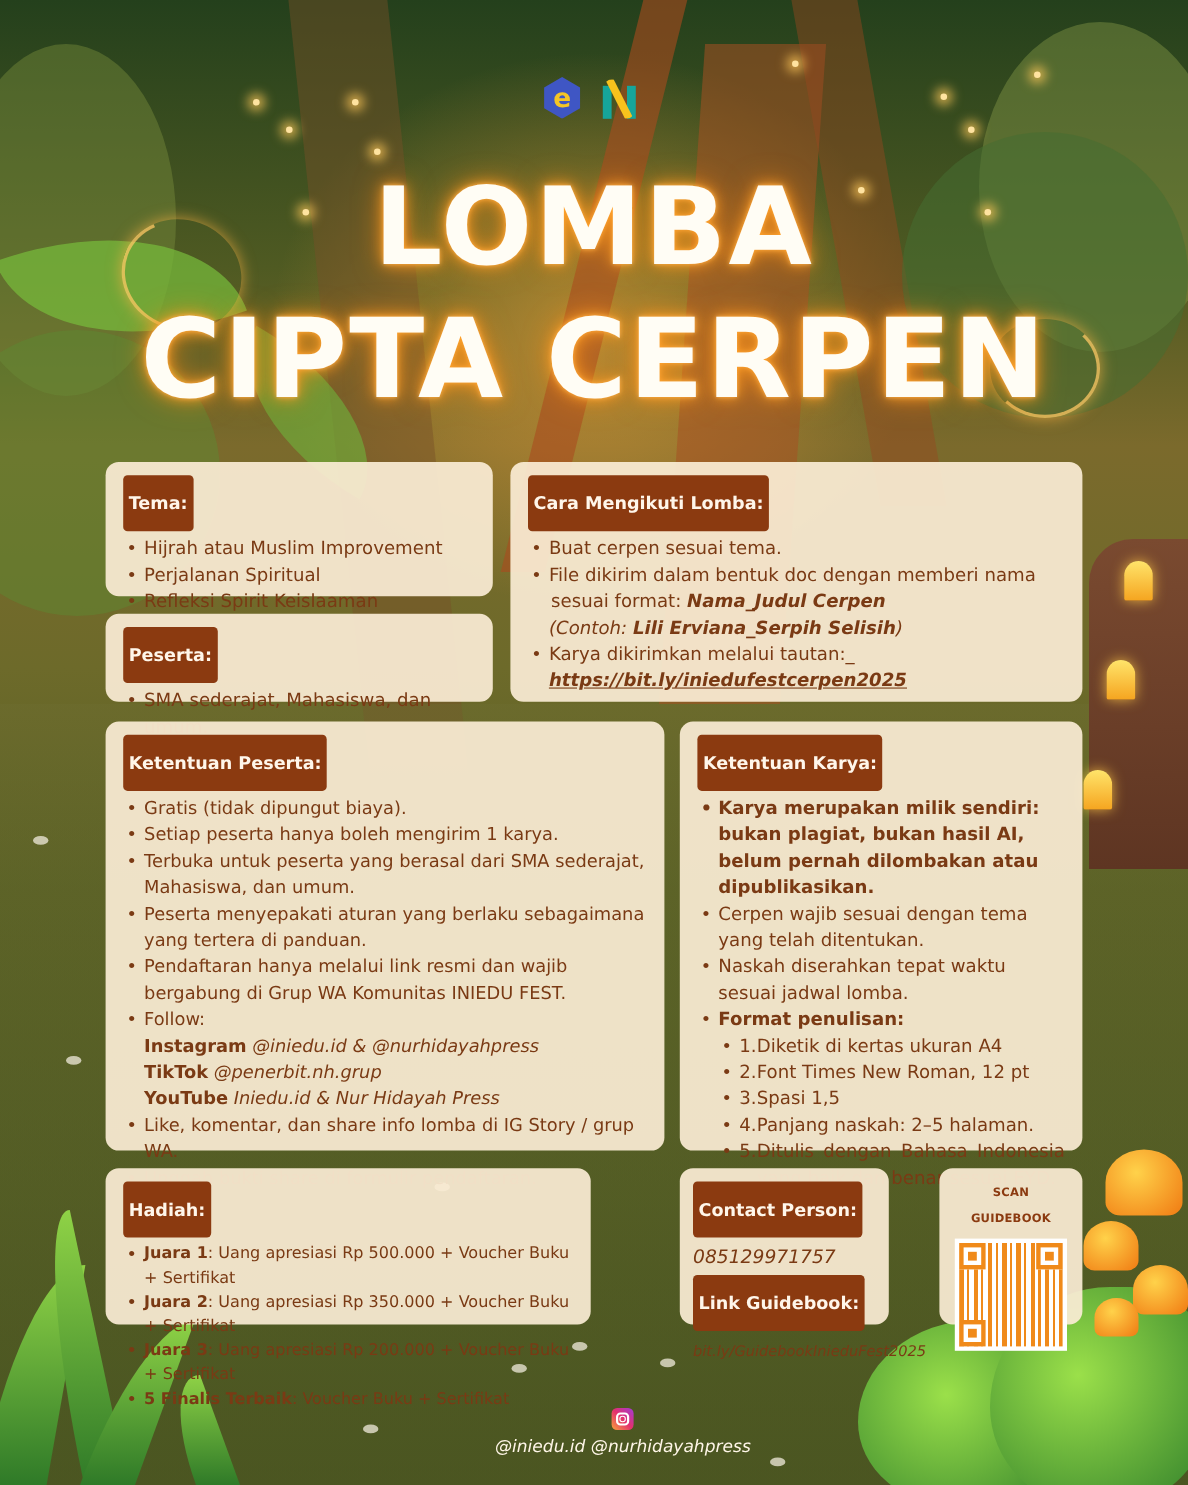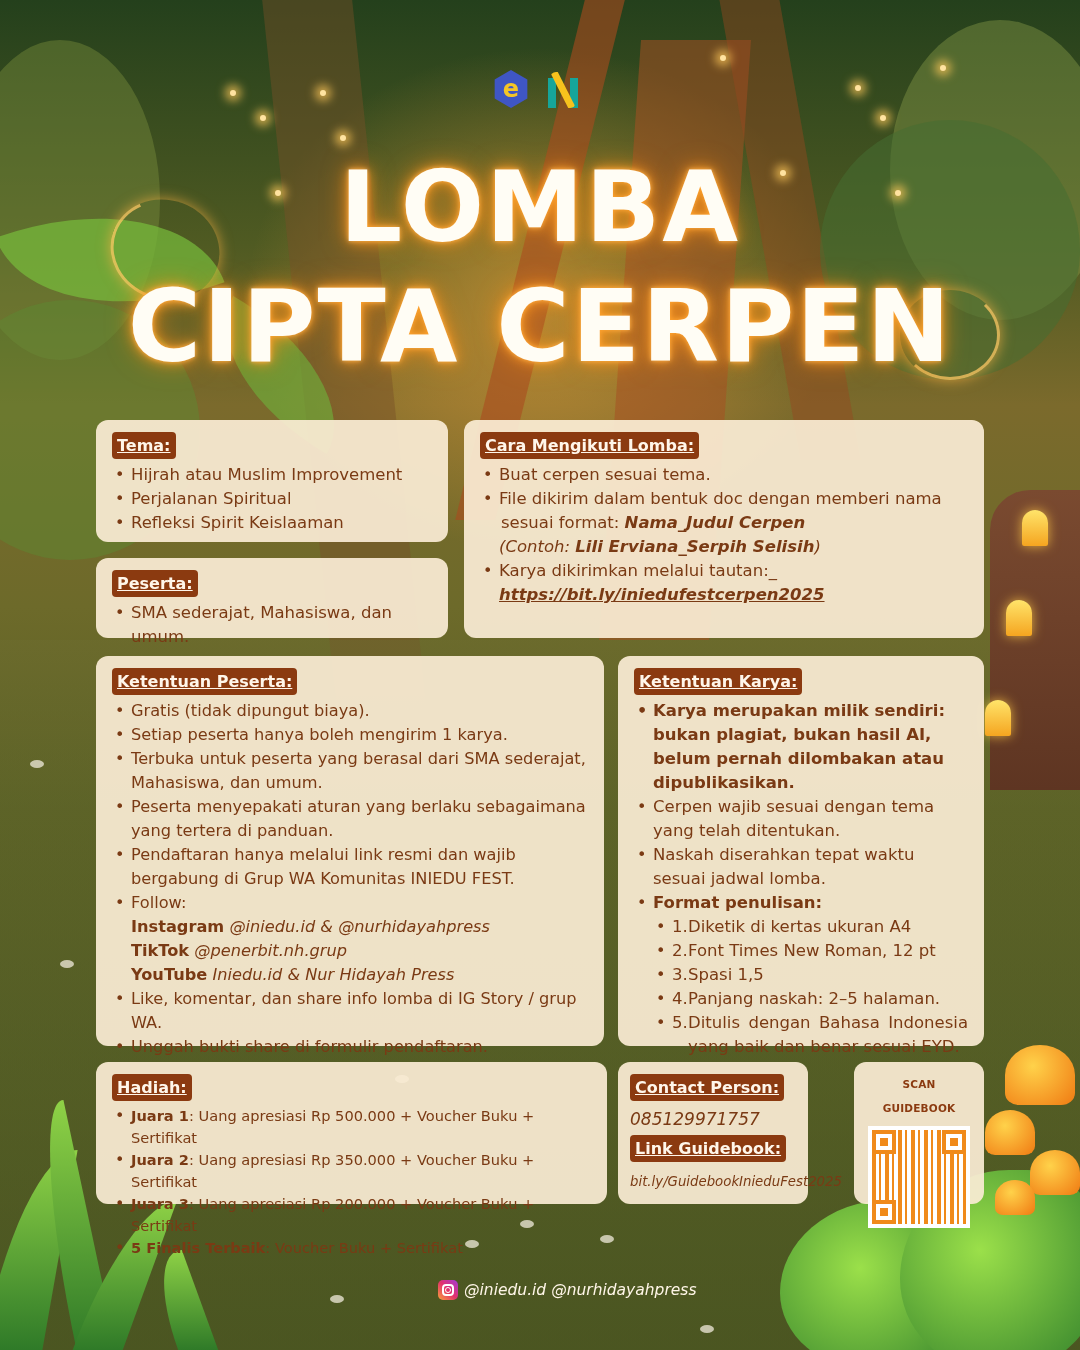--- a/index.html
+++ b/index.html
@@ -75,56 +75,56 @@
   .title { position: absolute; left: 0; right: 0; text-align: center; color: #fffdf5;
     font-family: "DejaVu Sans", sans-serif; font-weight: bold; letter-spacing: 2px;
     text-shadow: 0 0 12px rgba(255,160,40,0.95), 0 0 26px rgba(255,140,20,0.75), 0 0 4px rgba(255,200,120,1); }
   .title-1 { top: 150px; font-size: 98px; }
   .title-2 { top: 268px; font-size: 100px; }
 
   
   .card { position: absolute; background: rgba(250,236,212,0.93); border-radius: 12px; padding: 12px 16px;
     font-size: 16.5px; line-height: 24px; }
   .label { display: inline-block; background: #8b3a10; color: #fff6ea; font-weight: bold; font-size: 16px;
-    padding: 1px 5px; border-radius: 4px; line-height: 25px; margin-bottom: 4px; text-decoration: underline; }
+    padding: 13px 5px; border-radius: 4px; line-height: 25px; margin-bottom: 4px; }
   ul.blist { list-style: none; }
   ul.blist li { position: relative; padding-left: 19px; }
   ul.blist li::before { content: "•"; position: absolute; left: 3px; top: 0; font-size: 16px; }
   .b { font-weight: bold; }
   .i { font-style: italic; }
   .link { font-weight: bold; font-style: italic; text-decoration: underline; }
   ol.num { list-style: none; padding-left: 0; }
   ol.num li { display: flex; }
   ol.num li .n { width: 16px; flex: none; }
 
   #c-tema { left: 96px; top: 420px; width: 352px; height: 122px; }
   #c-peserta { left: 96px; top: 558px; width: 352px; height: 80px; }
   #c-cara { left: 464px; top: 420px; width: 520px; height: 218px; }
   #c-ketp { left: 96px; top: 656px; width: 508px; height: 390px; font-size: 16.2px; }
   #c-ketk { left: 618px; top: 656px; width: 366px; height: 390px; }
-  #c-hadiah { left: 96px; top: 1062px; width: 511px; height: 142px; font-size: 14.6px; line-height: 22px; }
+  #c-hadiah { left: 96px; top: 1062px; width: 441px; height: 142px; font-size: 14.6px; line-height: 22px; }
   #c-contact { left: 618px; top: 1062px; width: 190px; height: 142px; padding: 12px 12px; }
   #c-qr { left: 854px; top: 1062px; width: 130px; height: 142px; padding: 10px 12px; text-align: center; }
 
   .cp-value { font-style: italic; font-size: 17px; margin: 2px 0 4px; }
   .gb-value { font-style: italic; font-size: 13.3px; margin-top: 4px; }
   .qr-title { font-weight: bold; font-size: 10.5px; letter-spacing: 0.2px; margin-bottom: 6px; color: #8b3a10; }
   .qr { width: 102px; height: 102px; margin: 0 auto; background: #fff; padding: 4px; position: relative; }
   .qr-grid { width: 94px; height: 94px;
     background-image:
       repeating-linear-gradient(90deg, #f08a1a 0 4px, transparent 4px 7px, #f08a1a 7px 9px, transparent 9px 13px),
       repeating-linear-gradient(0deg, rgba(255,255,255,0.0) 0 3px, #fff 3px 5px, transparent 5px 8px);
     background-color: #fff; }
   .finder { position: absolute; width: 24px; height: 24px; border: 4px solid #f08a1a; background: #fff; }
   .finder::after { content: ""; position: absolute; left: 4px; top: 4px; width: 8px; height: 8px; background: #f08a1a; }
   .f1 { left: 4px; top: 4px; } .f2 { right: 4px; top: 4px; } .f3 { left: 4px; bottom: 4px; }
 
   
-  .footer { position: absolute; left: 438px; top: 1280px; display: flex; align-items: center; gap: 6px;
-    color: #fff6e8; font-style: italic; font-size: 15.5px; }
+  .footer { position: absolute; left: 450px; top: 1280px; display: flex; align-items: center; gap: 6px;
+    color: #fff6e8; font-style: italic; font-size: 15.5px; flex-direction: column; }
   .ig { width: 20px; height: 20px; border-radius: 5px;
     background: linear-gradient(45deg, #f9a33b, #e3306c 50%, #a13bd8); position: relative; }
   .ig::before { content: ""; position: absolute; left: 4px; top: 4px; width: 8px; height: 8px; border: 2px solid #fff; border-radius: 4px; }
   .ig::after { content: ""; position: absolute; left: 7px; top: 7px; width: 4px; height: 4px; border: 1.5px solid #fff; border-radius: 50%; }
 </style>
 </head>
 <body>
 
 <div class="bg"></div>
 <div class="trunk tr1"></div>

